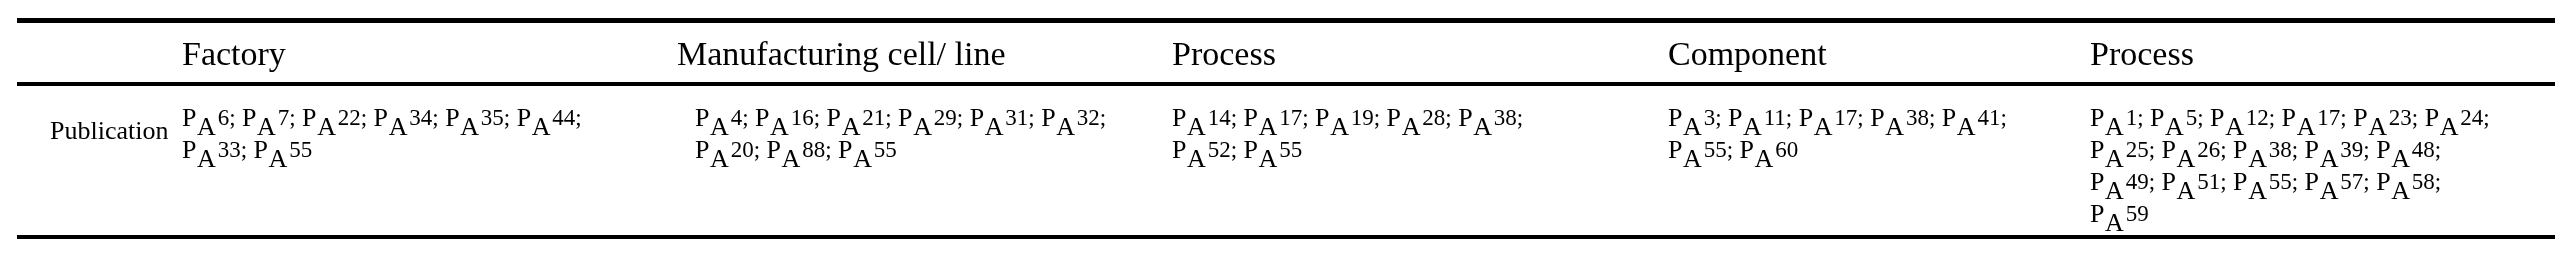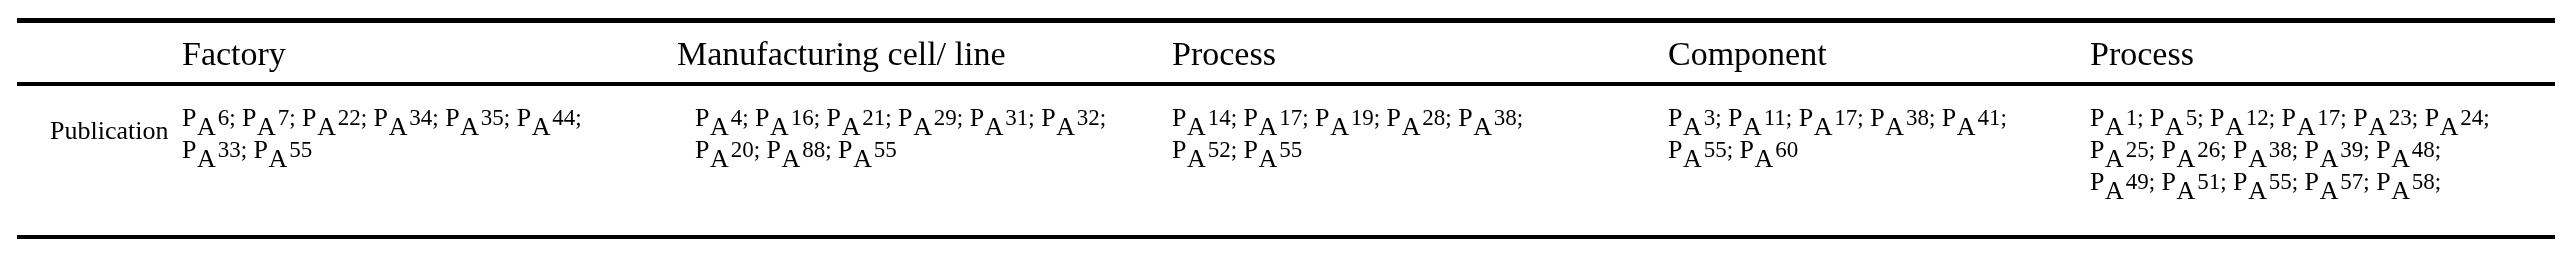--- a/index.html
+++ b/index.html
@@ -95,17 +95,18 @@
       <div><span class="ref"><span class="p">P</span><span class="a">A</span><span class="n">52;</span></span> <span class="ref"><span class="p">P</span><span class="a">A</span><span class="n">55</span></span></div>
     </div>
   <div class="data-cell" style="left:1668px" data-cell="3">
       <div><span class="ref"><span class="p">P</span><span class="a">A</span><span class="n">3;</span></span> <span class="ref"><span class="p">P</span><span class="a">A</span><span class="n">11;</span></span> <span class="ref"><span class="p">P</span><span class="a">A</span><span class="n">17;</span></span> <span class="ref"><span class="p">P</span><span class="a">A</span><span class="n">38;</span></span> <span class="ref"><span class="p">P</span><span class="a">A</span><span class="n">41;</span></span></div>
       <div><span class="ref"><span class="p">P</span><span class="a">A</span><span class="n">55;</span></span> <span class="ref"><span class="p">P</span><span class="a">A</span><span class="n">60</span></span></div>
     </div>
   <div class="data-cell" style="left:2090px" data-cell="4">
       <div><span class="ref"><span class="p">P</span><span class="a">A</span><span class="n">1;</span></span> <span class="ref"><span class="p">P</span><span class="a">A</span><span class="n">5;</span></span> <span class="ref"><span class="p">P</span><span class="a">A</span><span class="n">12;</span></span> <span class="ref"><span class="p">P</span><span class="a">A</span><span class="n">17;</span></span> <span class="ref"><span class="p">P</span><span class="a">A</span><span class="n">23;</span></span> <span class="ref"><span class="p">P</span><span class="a">A</span><span class="n">24;</span></span></div>
       <div><span class="ref"><span class="p">P</span><span class="a">A</span><span class="n">25;</span></span> <span class="ref"><span class="p">P</span><span class="a">A</span><span class="n">26;</span></span> <span class="ref"><span class="p">P</span><span class="a">A</span><span class="n">38;</span></span> <span class="ref"><span class="p">P</span><span class="a">A</span><span class="n">39;</span></span> <span class="ref"><span class="p">P</span><span class="a">A</span><span class="n">48;</span></span></div>
       <div><span class="ref"><span class="p">P</span><span class="a">A</span><span class="n">49;</span></span> <span class="ref"><span class="p">P</span><span class="a">A</span><span class="n">51;</span></span> <span class="ref"><span class="p">P</span><span class="a">A</span><span class="n">55;</span></span> <span class="ref"><span class="p">P</span><span class="a">A</span><span class="n">57;</span></span> <span class="ref"><span class="p">P</span><span class="a">A</span><span class="n">58;</span></span></div>
+      <div><span class="ref"><span class="p">P</span><span class="a">A</span><span class="n">59</span></span></div>
     </div>
 
   <div class="rule bottom"></div>
 </div>
 
 
 </body></html>

